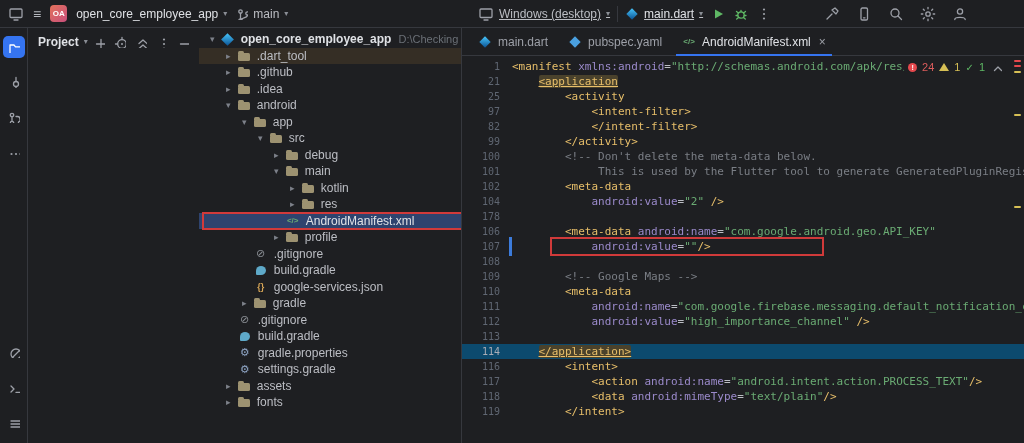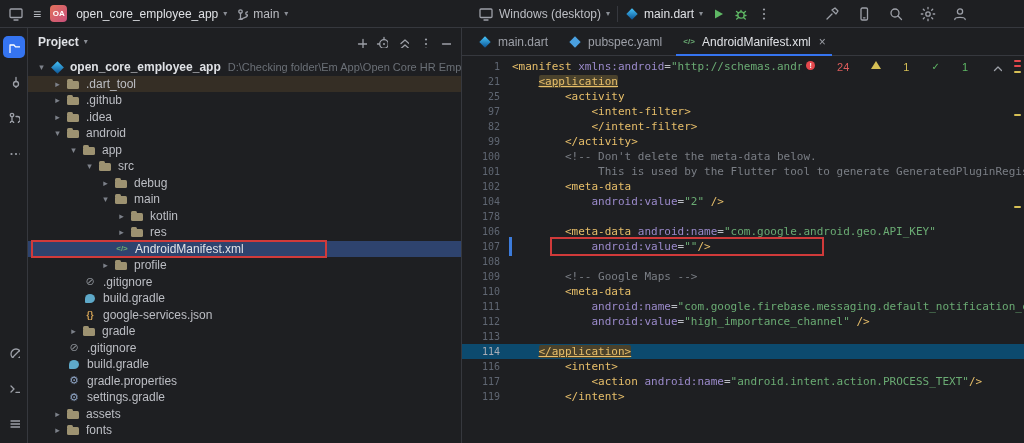--- a/index.html
+++ b/index.html
@@ -17,40 +17,40 @@
     gap:10px; padding:0 8px; border-bottom:1px solid #36383e; background:#1e1f22; }
   .tb-left { display:flex; align-items:center; gap:9px; }
   .tb-menu { font-size:14px; color:#b5b8be; cursor:default; }
   .badge-oa { width:17px; height:17px; border-radius:4px; flex:none;
     background:linear-gradient(135deg,#e2725b,#c94f7c); color:#fff; font-size:8px;
     font-weight:bold; display:flex; align-items:center; justify-content:center; }
   .tb-label { color:#dfe1e5; white-space:nowrap; }
   .chev-sm { color:#8a8e95; font-size:8px; line-height:1; }
   .tb-widget { display:flex; align-items:center; gap:5px; }
   .tb-run { position:absolute; left:478px; top:0; height:27px; display:flex;
-    align-items:center; gap:7px; }
+    align-items:center; gap:7px;text-decoration:underline; }
   .tb-right { position:absolute; right:56px; top:0; height:27px; display:flex;
     align-items:center; gap:16px; }
   .run-sep { width:1px; height:16px; background:#36383e; }
 
   
   .main { display:flex; height:415px; }
 
   
   .activity { width:28px; flex:none; border-right:1px solid #36383e;
     display:flex; flex-direction:column; align-items:center; padding:8px 0 10px; gap:13px; }
   .act-btn { width:22px; height:22px; border-radius:5px; display:flex;
     align-items:center; justify-content:center; }
   .act-btn.active { background:#3574f0; }
   .act-btn.active svg { stroke:#ffffff; }
   .act-spacer { margin-top:auto; }
 
   
   .project { width:434px; flex:none; border-right:1px solid #36383e;
-    display:flex; flex-direction:column; overflow:hidden; }
+    display:flex; flex-direction:row; overflow:hidden; }
   .panel-head { height:28px; flex:none; display:flex; align-items:center;
     gap:5px; padding:0 10px; }
   .panel-title { color:#dfe1e5; font-weight:bold; }
   .panel-icons { margin-left:auto; display:flex; align-items:center; gap:9px; }
   .tree { flex:1; overflow:hidden; padding-top:3px; }
   .tree-row { position:relative; height:16.5px; display:flex; align-items:center;
     white-space:nowrap; color:#bcbec4; }
   .tree-row.sel { background:#2e436e; color:#dfe1e5; }
   .tree-row.tint { background:rgba(176,126,58,0.16); }
   .chev { flex:none; width:15px; text-align:center; color:#7d818a; font-size:9px; }
@@ -108,21 +108,21 @@
   .tok-str  { color:#6aab73; }
   .tok-cmt  { color:#7a7e85; }
   .tok-plain{ color:#bcbec4; }
   .hl { background:#4a422c; border-radius:2px;text-decoration:underline; }
   .code-box { left:88px; top:-2px; width:274px; height:19px; }
   .gutter-mark { position:absolute; left:47px; top:-2px; width:3px; height:19px;
     background:#3c7bdb; }
 
   
   .inspections { position:absolute; top:32px; right:18px; display:flex;
-    gap:22px; font-size:11px; z-index:6; background:#1e1f22;
+    align-items:center; gap:5px; font-size:11px; z-index:6; background:#1e1f22;
     padding:1px 4px; border-radius:4px; }
   .insp-err-dot { width:9px; height:9px; border-radius:50%; background:#e5484d;
     color:#fff; font-size:7px; font-weight:bold; display:flex; align-items:center;
     justify-content:center; }
   .insp-err-n { color:#db5c5c; }
   .insp-warn-tri { width:0; height:0; border-left:5px solid transparent;
     border-right:5px solid transparent; border-bottom:8px solid #d6bf55; }
   .insp-warn-n { color:#d6bf55; }
   .insp-ok { color:#5fb865; font-size:10px; }
   .insp-ok-n { color:#5fb865; }
@@ -441,20 +441,21 @@
         <div class="cline"><span class="ln">107</span><span class="ctext"><span class="tok-plain">            </span><span class="tok-attr">android:value</span><span class="tok-plain">=</span><span class="tok-str">""</span><span class="tok-tag">/&gt;</span></span><div class="red-box code-box"></div><div class="gutter-mark"></div></div>
         <div class="cline"><span class="ln">108</span><span class="ctext"></span></div>
         <div class="cline"><span class="ln">109</span><span class="ctext"><span class="tok-plain">        </span><span class="tok-cmt">&lt;!-- Google Maps --&gt;</span></span></div>
         <div class="cline"><span class="ln">110</span><span class="ctext"><span class="tok-plain">        </span><span class="tok-tag">&lt;meta-data</span></span></div>
         <div class="cline"><span class="ln">111</span><span class="ctext"><span class="tok-plain">            </span><span class="tok-attr">android:name</span><span class="tok-plain">=</span><span class="tok-str">"com.google.firebase.messaging.default_notification_channel_id"</span></span></div>
         <div class="cline"><span class="ln">112</span><span class="ctext"><span class="tok-plain">            </span><span class="tok-attr">android:value</span><span class="tok-plain">=</span><span class="tok-str">"high_importance_channel"</span><span class="tok-tag"> /&gt;</span></span></div>
         <div class="cline"><span class="ln">113</span><span class="ctext"></span></div>
         <div class="cline caret"><span class="ln">114</span><span class="ctext"><span class="tok-plain">    </span><span class="tok-tag hl">&lt;/application&gt;</span></span></div>
         <div class="cline"><span class="ln">116</span><span class="ctext"><span class="tok-plain">        </span><span class="tok-tag">&lt;intent&gt;</span></span></div>
         <div class="cline"><span class="ln">117</span><span class="ctext"><span class="tok-plain">            </span><span class="tok-tag">&lt;action</span><span class="tok-attr"> android:name</span><span class="tok-plain">=</span><span class="tok-str">"android.intent.action.PROCESS_TEXT"</span><span class="tok-tag">/&gt;</span></span></div>
+        <div class="cline"><span class="ln">118</span><span class="ctext"><span class="tok-plain">            </span><span class="tok-tag">&lt;data</span><span class="tok-attr"> android:mimeType</span><span class="tok-plain">=</span><span class="tok-str">"text/plain"</span><span class="tok-tag">/&gt;</span></span></div>
         <div class="cline"><span class="ln">119</span><span class="ctext"><span class="tok-plain">        </span><span class="tok-tag">&lt;/intent&gt;</span></span></div>
       </div>
 
     <div class="stripe">
       <div class="tick" style="top:4px;  background:#e5484d"></div>
       <div class="tick" style="top:9px;  background:#e5484d"></div>
       <div class="tick" style="top:15px; background:#d6bf55"></div>
       <div class="tick" style="top:58px; background:#d6bf55"></div>
       <div class="tick" style="top:150px;background:#d6bf55"></div>
     </div>

